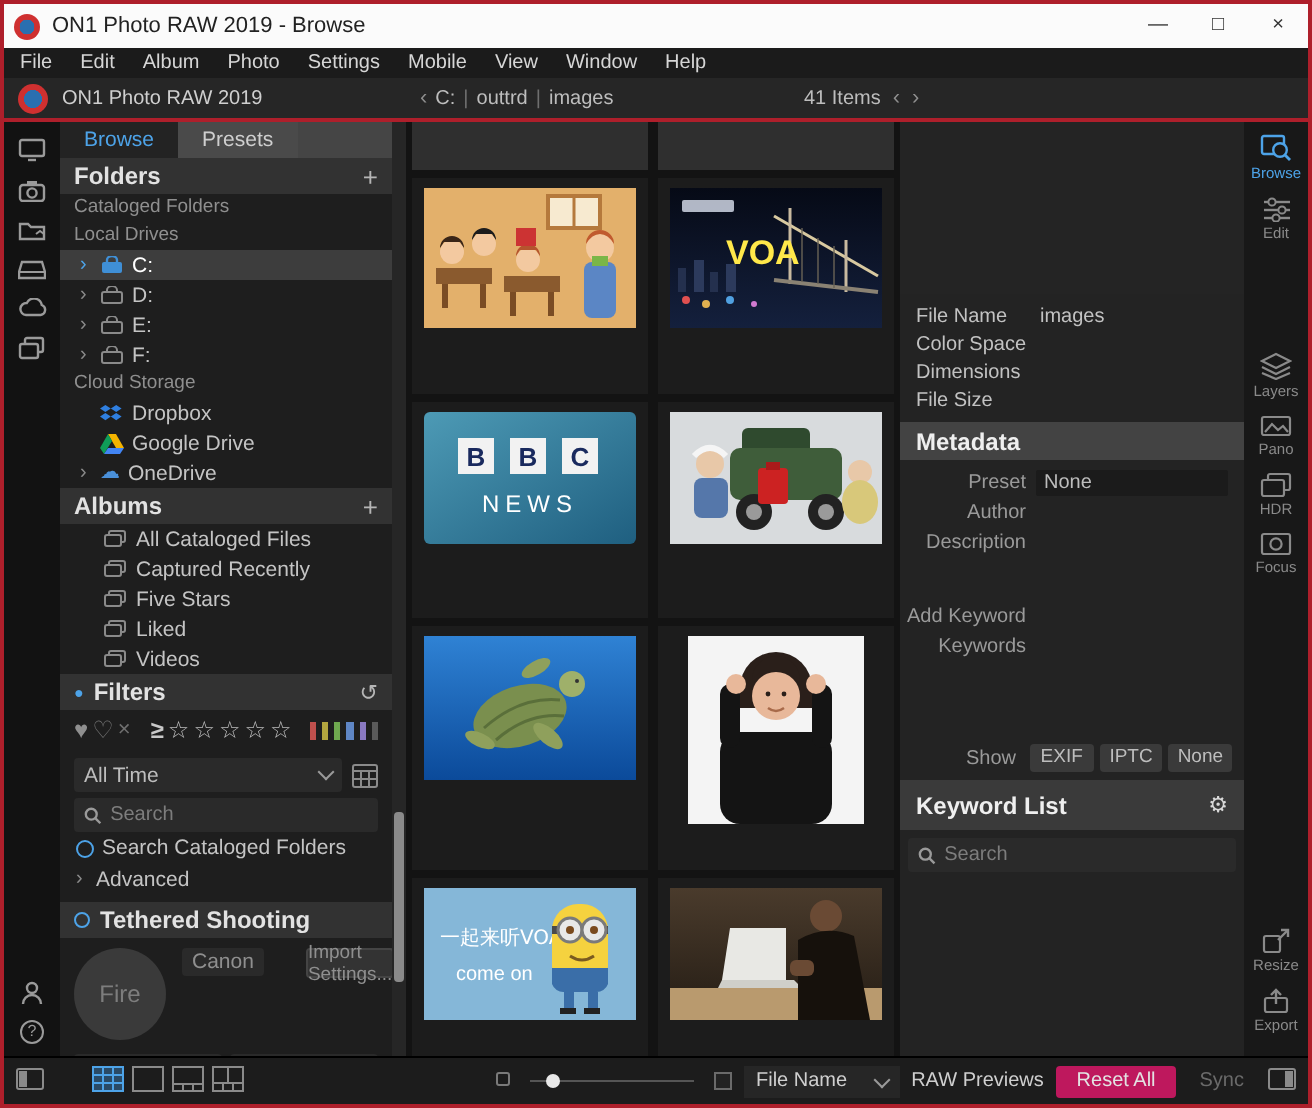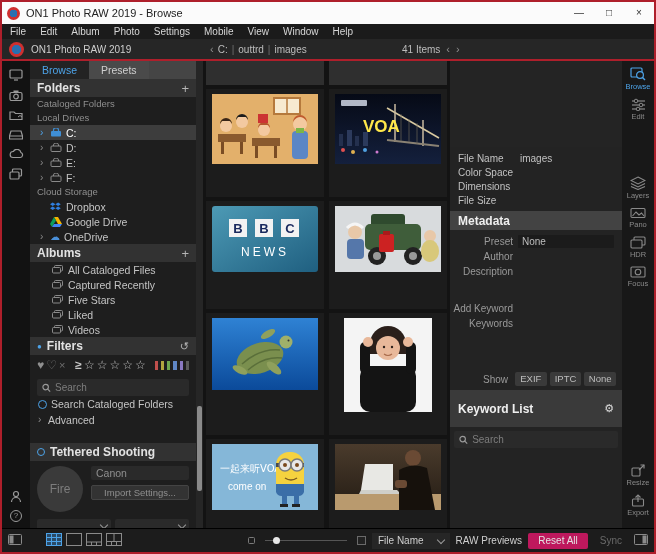--- a/index.html
+++ b/index.html
@@ -42,21 +42,21 @@
   .filt-ic{display:flex;align-items:center;gap:2px;padding:3px 7px 4px}
   .sw{width:9px;height:9px;display:inline-block;margin-left:1px}
   .field{background:#2a2a2a;height:17px;display:flex;align-items:center;padding:0 5px;color:#bdbdbd;border-radius:2px}
   .chev{width:6px;height:6px;border-right:1.5px solid #9a9a9a;border-bottom:1.5px solid #9a9a9a;transform:rotate(45deg);display:inline-block;margin-left:auto;margin-top:-3px}
   .srch{background:#2a2a2a;height:17px;border-radius:2px;display:flex;align-items:center;padding:0 5px;gap:4px;margin:3px 7px 0}
   .srch input{background:transparent;border:0;outline:0;color:#cfcfcf;font-size:10px;width:100%;font-family:"Liberation Sans",sans-serif}
   .srch input::placeholder{color:#7d7d7d}
   .radio{width:9px;height:9px;border:1px solid #4da3e8;border-radius:50%;display:inline-block}
   .tetherbody{display:flex;padding:5px 7px;gap:8px}
   .firebtn{width:46px;height:46px;border-radius:50%;background:#3a3a3a;color:#7d7d7d;font-size:12px;display:flex;align-items:center;justify-content:center;flex:0 0 auto}
-  .tright{flex:1;display:flex;flex-direction:column;gap:5px}
+  .tright{flex:1;display:flex;gap:21px}
   .tbtn{background:#333;border:1px solid #444;color:#8f8f8f;height:15px;font-size:9.5px;display:flex;align-items:center;justify-content:center;border-radius:2px}
   .ddrow{display:flex;gap:4px;padding:2px 7px}
   .dd{flex:1;background:#2a2a2a;height:15px;border-radius:2px;display:flex;align-items:center;padding:0 4px}
   
   .sscroll{width:7px;background:#262626;position:relative}
   .sscroll .handle{position:absolute;left:1px;width:5px;height:85px;background:#8a8a8a;border-radius:2px;top:345px}
   
   .grid{flex:1;background:#131313;overflow:hidden;padding:0 3px}
   .gcols{display:flex;gap:5px}
   .gcol{flex:1;display:flex;flex-direction:column;gap:4px}
@@ -71,21 +71,21 @@
   .ifields{padding:4px 8px}
   .ifrow{display:flex;height:14px;align-items:center;color:#c2c2c2}
   .ifrow .lab{width:62px}
   .mhdr{height:19px;background:#434343;color:#efefef;font-weight:bold;font-size:12px;display:flex;align-items:center;padding:0 8px}
   .mrow{display:flex;align-items:center;min-height:15px;padding:1px 8px 0 0}
   .mrow .mlab{width:68px;text-align:right;color:#9a9a9a;padding-right:5px;flex:0 0 auto}
   .minput{background:#1b1b1b;height:13px;flex:1;color:#bdbdbd;display:flex;align-items:center;padding:0 4px;border-radius:1px}
   .showrow{display:flex;align-items:center;gap:3px;padding:4px 6px 4px 0}
   .showrow .mlab{width:62px;text-align:right;color:#9a9a9a;padding-right:4px}
   .segbtn{flex:1;background:#3a3a3a;height:14px;color:#bdbdbd;text-align:center;line-height:14px;border-radius:2px;font-size:9.5px}
-  .khdr{height:37px;background:#3a3a3a;color:#efefef;font-weight:bold;font-size:12px;display:flex;align-items:center;padding:0 8px}
+  .khdr{height:25px;background:#3a3a3a;color:#efefef;font-weight:bold;font-size:12px;display:flex;align-items:center;padding:0 8px}
   .khdr .gear{margin-left:auto;color:#d9d9d9;font-size:11px;font-weight:normal}
   
   .rrail{width:32px;background:#181818;display:flex;flex-direction:column;align-items:center;padding-top:6px;position:relative}
   .rtool{display:flex;flex-direction:column;align-items:center;margin-bottom:7px;color:#8a8a8a;font-size:7.5px;gap:1px}
   .rtool.active{color:#4da3e8}
   .rr-gap{height:48px}
   .rr-bottom{position:absolute;bottom:4px;display:flex;flex-direction:column;align-items:center}
   
   .bottombar{height:24px;background:#1c1c1c;border-top:1px solid #000;display:flex;align-items:center;font-size:10px;flex:0 0 auto;padding:0 6px;gap:6px}
   .views{display:flex;gap:4px;margin-left:18px}
@@ -316,37 +316,50 @@
         <span style="font-size:12px;color:#bdbdbd">☆</span>
         <span style="font-size:12px;color:#bdbdbd">☆</span>
         <span style="font-size:12px;color:#bdbdbd">☆</span>
         <span class="sw" style="margin-left: 7px; background: rgb(192, 80, 77);"></span>
         <span class="sw" style="background: rgb(179, 166, 63);"></span>
         <span class="sw" style="background: rgb(111, 168, 79);"></span>
         <span class="sw" style="background: rgb(95, 134, 197);"></span>
         <span class="sw" style="background: rgb(138, 121, 193);"></span>
         <span class="sw" style="background: rgb(90, 90, 90);"></span>
       </div>
+      <div style="display:flex;gap:5px;padding:3px 7px 0;align-items:center">
+        <div class="field" style="flex:1">
+          <span>All Time</span>
+          <span class="chev"></span>
+        </div>
+        <svg width="13" height="13" viewBox="0 0 13 13">
+            <rect x="0.5" y="1.5" width="12" height="11" rx="1" fill="none" stroke="#8a8a8a"></rect>
+            <line x1="0.5" y1="4.5" x2="12.5" y2="4.5" stroke="#8a8a8a"></line>
+            <line x1="4.5" y1="4.5" x2="4.5" y2="12.5" stroke="#8a8a8a"></line>
+            <line x1="8.5" y1="4.5" x2="8.5" y2="12.5" stroke="#8a8a8a"></line>
+            <line x1="0.5" y1="8.5" x2="12.5" y2="8.5" stroke="#8a8a8a"></line>
+          </svg>
+      </div>
       <div class="srch">
         <svg class="mag" width="10" height="10" viewBox="0 0 10 10">
             <circle cx="4" cy="4" r="3"></circle>
             <line x1="6.3" y1="6.3" x2="9" y2="9"></line>
           </svg>
         <input placeholder="Search" style="">
       </div>
       <div class="srow" style="height:16px;padding-left:8px">
         <span class="radio"></span>
         <span>Search Cataloged Folders</span>
       </div>
       <div class="srow" style="height:15px;padding-left:8px">
         <span class="ar">›</span>
         <span>Advanced</span>
       </div>
 
-      <div class="phdr" style="margin-top:16px">
+      <div class="phdr" style="margin-top:4px">
         <span style="width:8px;height:8px;border:1.5px solid #4da3e8;border-radius:50%;margin-right:5px"></span>
         <span>Tethered Shooting</span>
       </div>
       <div class="tetherbody">
         <div class="firebtn">Fire</div>
         <div class="tright">
           <div class="field" style="height:14px">
             <span style="color:#8f8f8f">Canon</span>
           </div>
           <div class="tbtn">Import Settings...</div>

